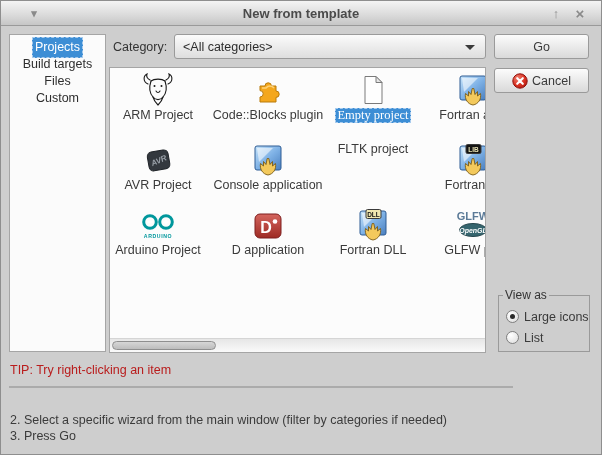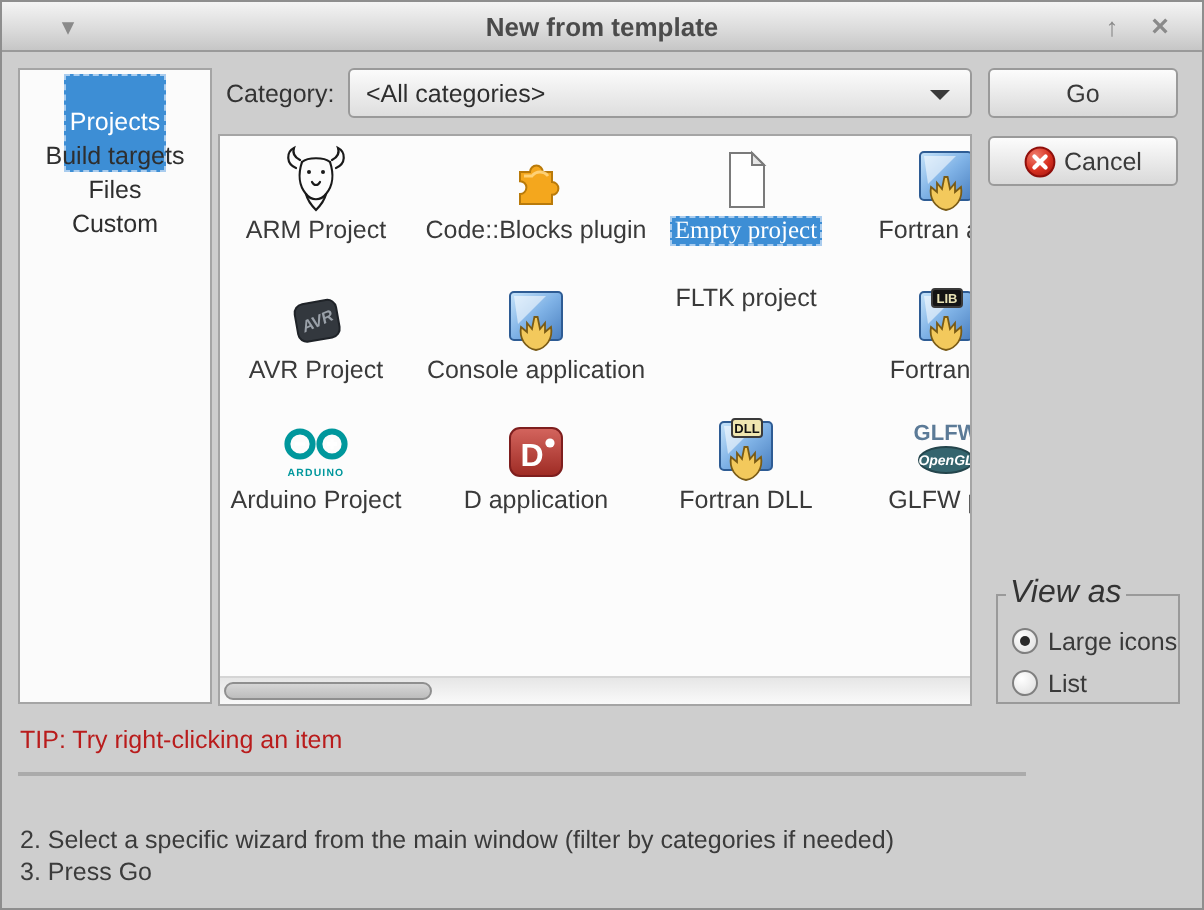--- a/index.html
+++ b/index.html
@@ -27,21 +27,21 @@
   .tb-menu { left:22px; font-size:11px; }
   .tb-shade { right:34px; }
   .tb-close { right:10px; font-size:15px; }
 
   
   .sidebar {
     position:absolute; left:8px; top:33px; width:97px; height:318px;
     background:#FBFBFB; border:1px solid #A5A5A5; padding-top:2px;
   }
   .side-item { height:17px; line-height:17px; text-align:center; color:#2E2E2E; }
-  .side-item span { display:inline-block; padding:16px 3px; }
+  .side-item span { display:inline-block; padding:2px 3px; }
   .side-item.selected span {
     background:#3D8ED5; color:#FFFFFF; outline:1px dashed #A9CCEE; outline-offset:-1px;
   }
 
   
   .cat-label { position:absolute; left:112px; top:39px; color:#333; }
   .combo {
     position:absolute; left:173px; top:33px; width:312px; height:25px;
     background:linear-gradient(#FBFBFB,#DEDEDE); border:1px solid #9A9A9A; border-radius:3px;
     display:flex; align-items:center; padding-left:8px; color:#2E2E2E;
@@ -80,21 +80,21 @@
   .hthumb {
     position:absolute; left:2px; top:2px; width:104px; height:9px;
     background:linear-gradient(#D6D6D6,#BDBDBD); border:1px solid #8F8F8F; border-radius:5px;
   }
 
   
   .viewas {
     position:absolute; left:497px; top:287px; width:92px; height:64px;
     border:1px solid #9A9A9A; padding:4px 0 0 7px;
   }
-  .viewas legend { font-size:16px; color:#333; padding:0 2px; margin-left:-3px;font-style:italic; }
+  .viewas legend { font-size:12px; color:#333; padding:0 2px; margin-left:-3px; }
   .radio-row { display:flex; align-items:center; gap:5px; height:21px; }
   .radio {
     width:13px; height:13px; border-radius:50%;
     background:radial-gradient(circle at 35% 30%, #FFFFFF, #DCDCDC);
     border:1px solid #7F7F7F; position:relative; flex:none;
   }
   .radio.on::after {
     content:""; position:absolute; left:3px; top:3px; width:5px; height:5px;
     border-radius:50%; background:#2A2A2A;
   }

